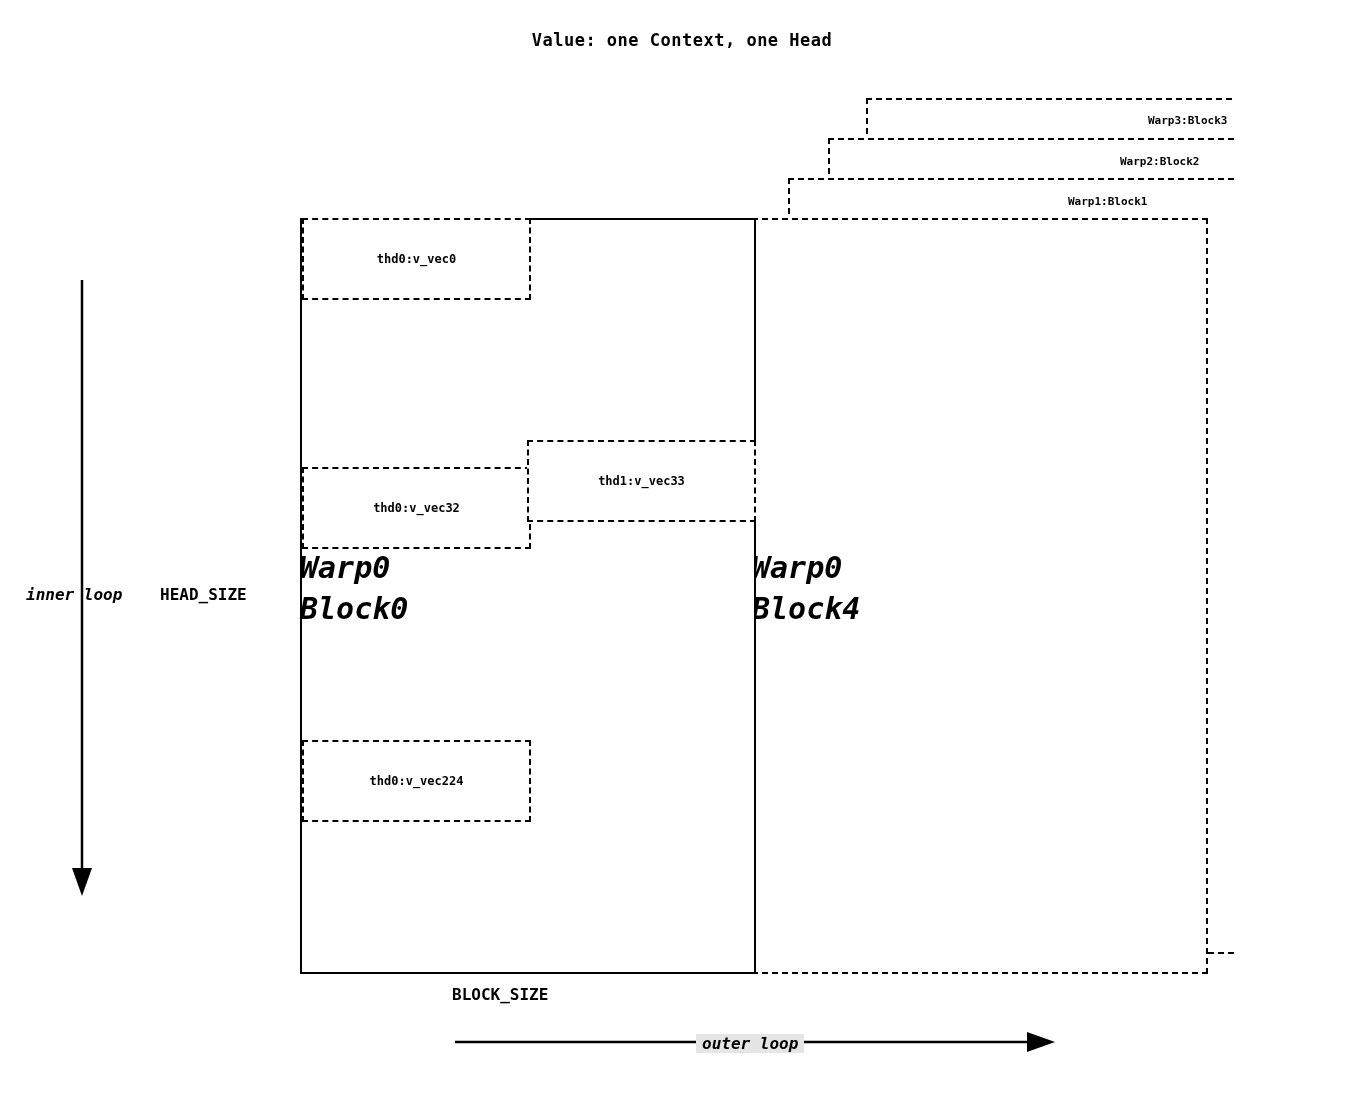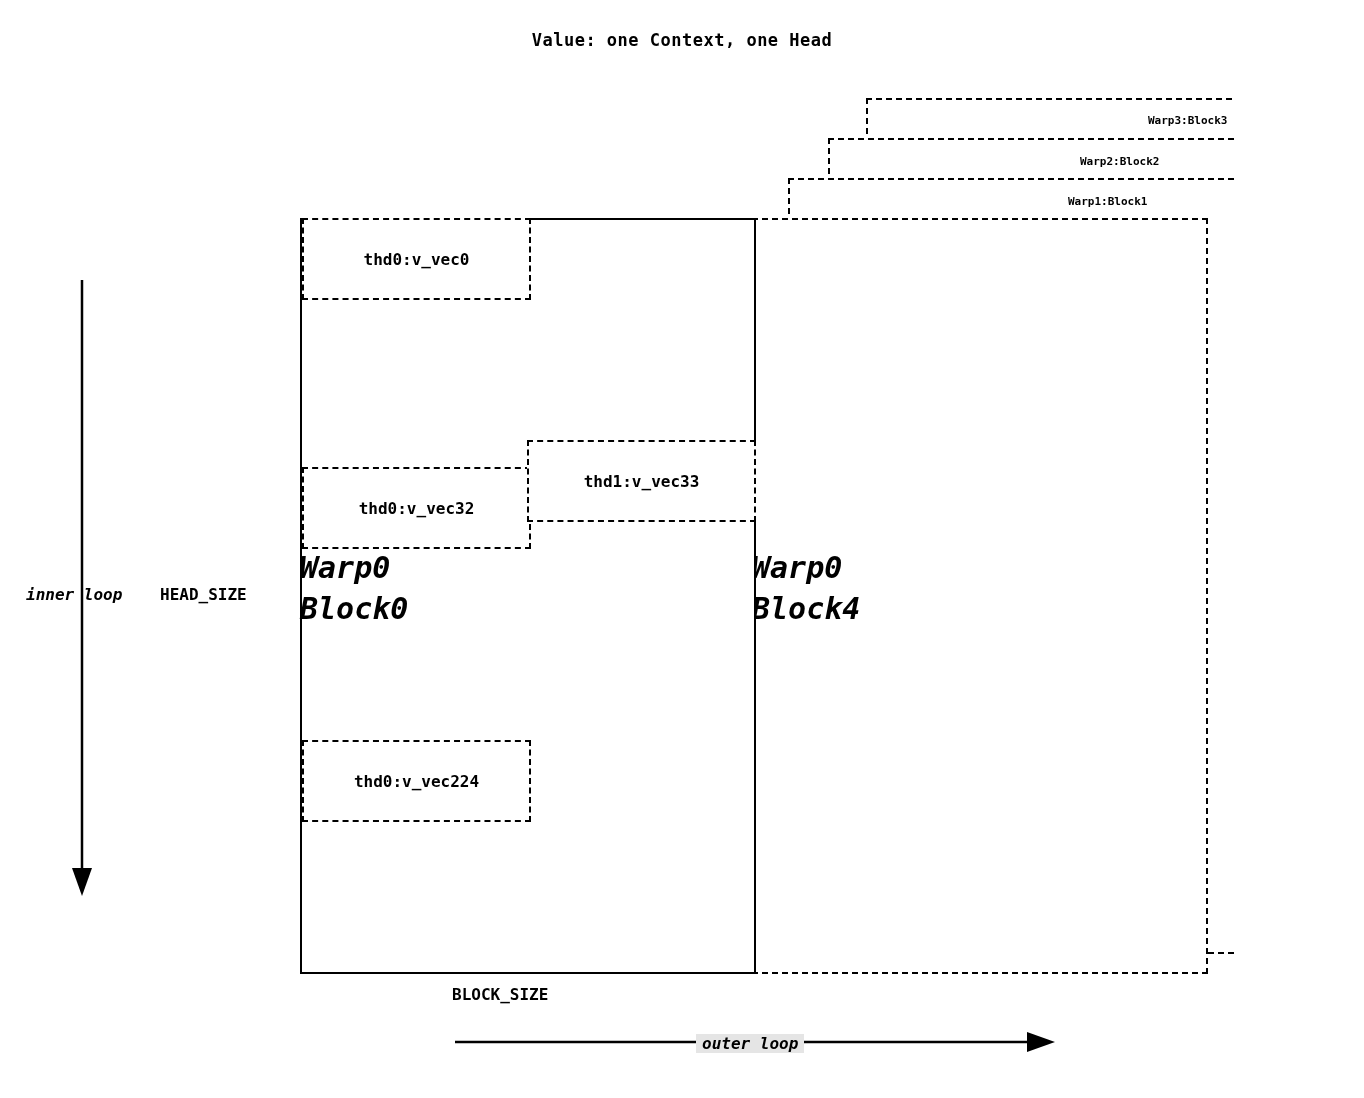--- a/index.html
+++ b/index.html
@@ -61,21 +61,21 @@
     line-height: 1.35;
     white-space: pre-line;
   }
 
   .cell {
     border: 2.5px dashed #000;
     background: #ffffff;
     display: flex;
     align-items: center;
     justify-content: center;
-    font-size: 16px;
+    font-size: 12px;
     font-weight: bold;
     white-space: nowrap;
   }
 
   .axis-text {
     font-size: 16px;
     font-weight: bold;
     white-space: nowrap;
   }
   .axis-text.italic {
@@ -91,21 +91,21 @@
 <body>
 
 <div id="canvas">
 
   <div class="abs title">Value: one Context, one Head</div>
 
   <div class="abs stack-box" style="left:866px; top:98px; width:452px; height:772px;"></div>
   <div class="abs stack-label" style="left:1148px; top:114px;">Warp3:Block3</div>
 
   <div class="abs stack-box" style="left:828px; top:138px; width:452px; height:772px;"></div>
-  <div class="abs stack-label" style="left:1080px; top:155px;">Warp2:Block2</div>
+  <div class="abs stack-label" style="left:1120px; top:155px;">Warp2:Block2</div>
 
   <div class="abs stack-box" style="left:788px; top:178px; width:452px; height:772px;"></div>
   <div class="abs stack-label" style="left:1068px; top:195px;">Warp1:Block1</div>
 
   <div class="abs block4" style="left:752px; top:218px; width:452px; height:752px;"></div>
   <div class="abs warp-label" style="left:752px; top:548px; width:452px;">Warp0
 Block4</div>
 
   <div class="abs block0" style="left:300px; top:218px; width:452px; height:752px;"></div>
   <div class="abs warp-label" style="left:300px; top:548px; width:452px;">Warp0

